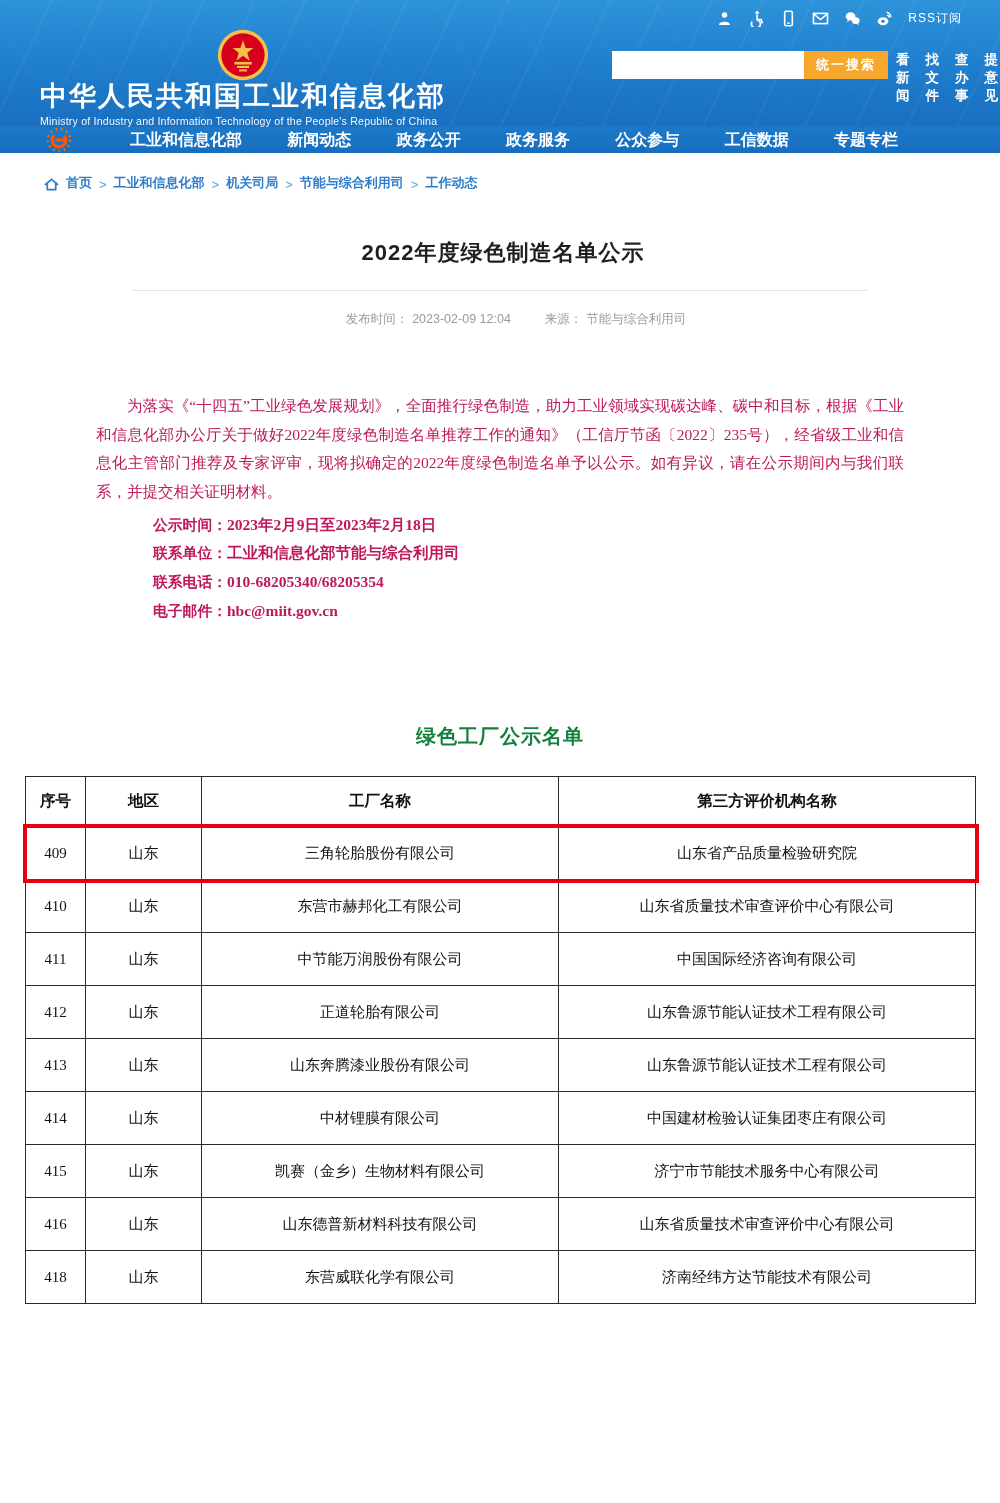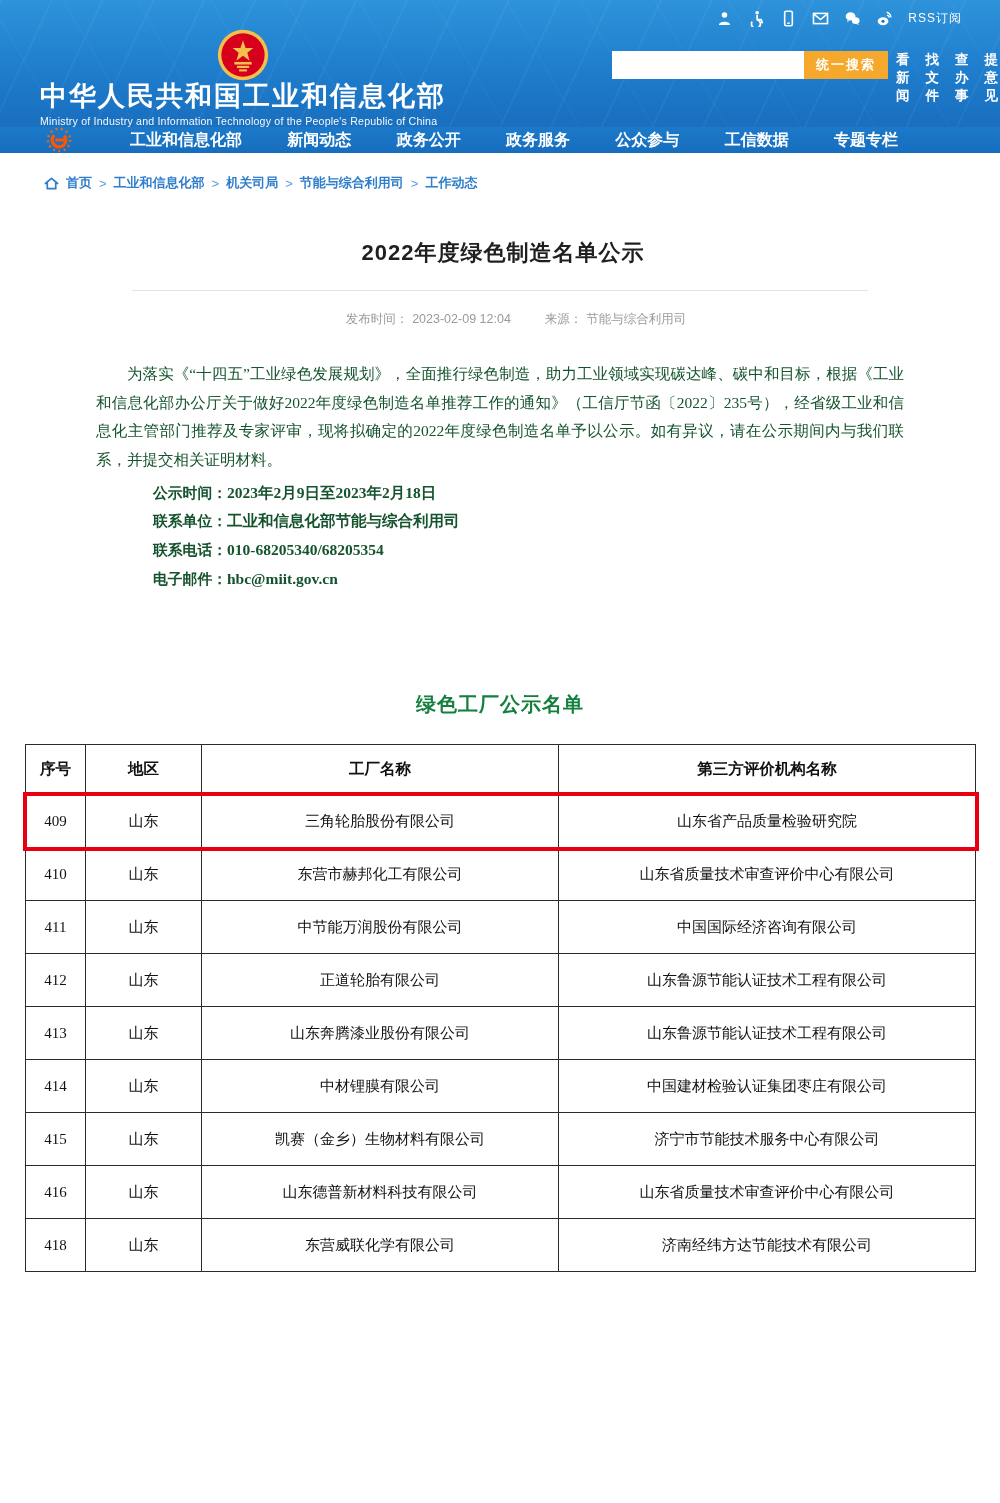--- a/index.html
+++ b/index.html
@@ -45,35 +45,35 @@
   .nav-row {
     height:46px; background:linear-gradient(180deg,#1c79c9,#176dbd);
     display:flex; align-items:center; padding:0 40px; position:relative; z-index:2;
   }
   .nav-logo { width:26px; height:26px; margin-left:6px; cursor:pointer; }
   .nav-items { flex:1; display:flex; justify-content:space-between; margin:0 62px 0 58px; }
   .nav-item { font-size:16px; font-weight:bold; color:#fff; cursor:pointer; white-space:nowrap; }
   .header-strip { height:7px; background:#cfe3f2; position:relative; z-index:2; }
   
   .breadcrumb {
-    margin:26px 0 0 44px; display:flex; align-items:center; gap:7px;
+    margin:26px 0 0 44px; display:flex; align-items:flex-end; gap:7px;
     font-size:13px; color:#2f7ecc; font-weight:bold;
   }
   .breadcrumb .home-icon { width:15px; height:15px; display:inline-flex; cursor:pointer; }
   .breadcrumb .sep { color:#5b9bd8; font-weight:normal; }
   .crumb { cursor:pointer; }
   
   .article-title { margin-top:46px; text-align:center; font-size:22px; font-weight:bold; color:#1f1f1f; letter-spacing:1px;margin-left:6px; }
   .title-rule { width:736px; margin:22px auto 0; border-top:1px solid #e3e3e3; }
   .meta { margin-top:20px; text-align:center; font-size:12.5px; color:#9a9a9a;padding-left:32px; }
   .meta span { margin:0 2px; }
   .meta .gap { display:inline-block; width:26px; }
   .article-body {
-    margin:32px 96px 0; font-family:"Liberation Serif","DejaVu Serif",serif;
-    font-size:15.5px; color:#14532d; line-height:1.85;
+    margin:64px 96px 0; font-family:"Liberation Serif","DejaVu Serif",serif;
+    font-size:15.5px; color:#be185d; line-height:1.85;
   }
   .paragraph { text-indent:2em; text-align:justify; }
   .info-lines { margin-top:4px; padding-left:57px; }
   .info-line { line-height:1.85; }
   .info-label { font-weight:bold; font-family:"Liberation Sans","DejaVu Sans",sans-serif; font-size:14.8px; }
   .info-value { font-weight:600; }
   .attachments { margin-top:46px; padding-left:57px; font-weight:600; }
   .attach-first { line-height:1.7; }
   .attach-label { font-weight:bold; font-family:"Liberation Sans","DejaVu Sans",sans-serif; font-size:14.8px; }
   .attach-item { cursor:pointer; }

